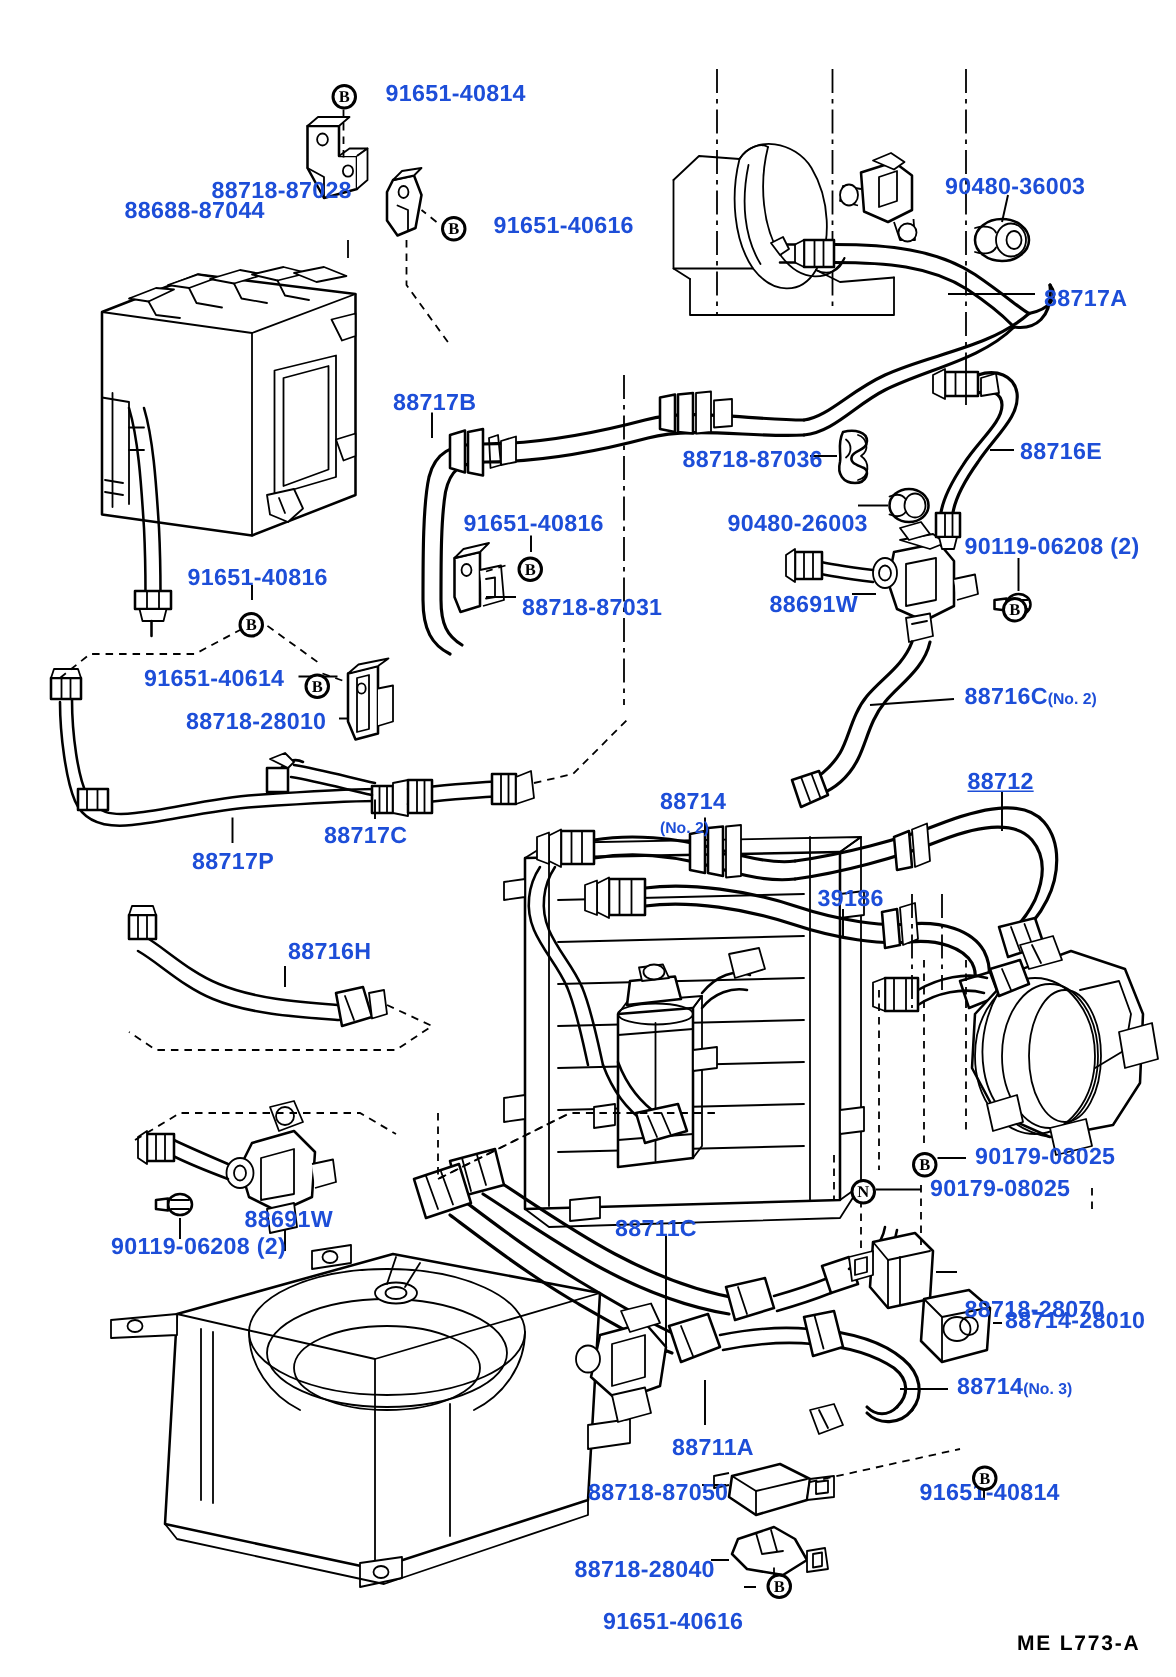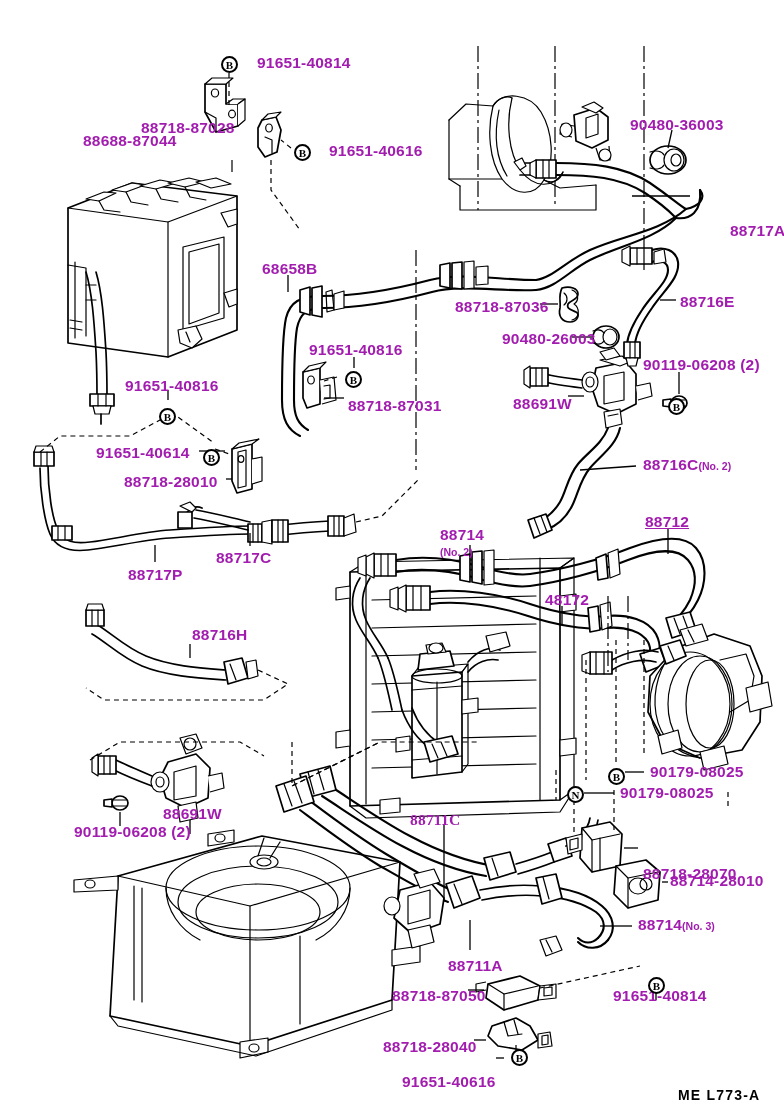--- a/index.html
+++ b/index.html
@@ -3,21 +3,21 @@
 <meta charset="utf-8">
 <title>Parts Diagram</title>
 <style>
   html,body{margin:0;padding:0;background:#ffffff;}
   body{width:784px;height:1118px;position:relative;overflow:hidden;
        font-family:"Liberation Sans", sans-serif;color:#000;}
   #sheet{position:absolute;left:0;top:0;width:784px;height:1118px;}
   svg{position:absolute;left:0;top:0;width:784px;height:1118px;overflow:visible;}
   .lbl{position:absolute;font-family:"Liberation Sans",sans-serif;
        font-weight:bold;font-size:15.5px;letter-spacing:.2px;white-space:nowrap;
-       line-height:1.05;color:#a21caf;}
+       line-height:1.05;color:#1d4ed8;}
   .lbl .sub{font-size:10.5px;font-weight:bold;letter-spacing:0;}
   .lbl.two{line-height:1.0;}
   .wm{position:absolute;font-family:"Liberation Sans",sans-serif;font-weight:bold;
       font-size:14px;letter-spacing:1.2px;color:#000;}
   .cir{position:absolute;width:17px;height:17px;border:2px solid #000;border-radius:50%;
        box-sizing:border-box;background:#fff;font-size:11px;font-weight:bold;
        display:flex;align-items:center;justify-content:center;font-family:"Liberation Serif",serif;}
 </style>
 </head>
 <body>
@@ -624,42 +624,42 @@
     <path class="cl" d="M608 596 L608 672"></path>
     <path class="cl" d="M628 596 L628 660"></path>
   </g>
 </svg>
 
 <div class="lbl" style="left:257px;top:55px;">91651-40814</div>
 <div class="lbl" style="left:83px;top:104px;margin-top:29px;">88688-87044</div>
 <div class="lbl" style="left:141px;top:120px;">88718-87028</div>
 <div class="lbl" style="left:329px;top:143px;">91651-40616</div>
 <div class="lbl" style="left:630px;top:117px;">90480-36003</div>
-<div class="lbl" style="left:730px;top:192px;margin-top:31px;">88717A</div>
-<div class="lbl" style="left:262px;top:261px;">68658B</div>
+<div class="lbl" style="left:696px;top:192px;">88717A</div>
+<div class="lbl" style="left:262px;top:261px;">88717B</div>
 <div class="lbl" style="left:455px;top:299px;">88718-87036</div>
 <div class="lbl" style="left:680px;top:294px;">88716E</div>
 <div class="lbl" style="left:309px;top:342px;">91651-40816</div>
-<div class="lbl" style="left:485px;top:331px;margin-left:17px;">90480-26003</div>
+<div class="lbl" style="left:485px;top:342px;">90480-26003</div>
 <div class="lbl" style="left:643px;top:357px;">90119-06208 (2)</div>
 <div class="lbl" style="left:125px;top:378px;">91651-40816</div>
 <div class="lbl" style="left:348px;top:398px;text-align:center;">88718-87031</div>
 <div class="lbl" style="left:513px;top:396px;">88691W</div>
 <div class="lbl" style="left:96px;top:445px;">91651-40614</div>
 <div class="lbl" style="left:124px;top:474px;">88718-28010</div>
 <div class="lbl" style="left:643px;top:457px;"><span>88716C</span><span class="sub">(No. 2)</span></div>
 <div class="lbl two" style="left:440px;top:527px;"><span>88714</span><br><span class="sub">(No. 2)</span></div>
 <div class="lbl" style="left:645px;top:514px;text-decoration:underline;">88712</div>
 <div class="lbl" style="left:216px;top:550px;text-align:right;">88717C</div>
 <div class="lbl" style="left:128px;top:567px;">88717P</div>
-<div class="lbl" style="left:545px;top:592px;">48172</div>
+<div class="lbl" style="left:545px;top:592px;">39186</div>
 <div class="lbl" style="left:168px;top:627px;margin-left:24px;">88716H</div>
 <div class="lbl" style="left:650px;top:764px;">90179-08025</div>
 <div class="lbl" style="left:620px;top:785px;">90179-08025</div>
-<div class="lbl" style="left:410px;top:812px;font-family:Liberation Serif, serif;">88711C</div>
+<div class="lbl" style="left:410px;top:812px;">88711C</div>
 <div class="lbl" style="left:163px;top:806px;">88691W</div>
 <div class="lbl" style="left:74px;top:824px;">90119-06208 (2)</div>
 <div class="lbl" style="left:643px;top:866px;">88718-28070</div>
 <div class="lbl" style="left:670px;top:873px;text-align:center;">88714-28010</div>
 <div class="lbl" style="left:638px;top:917px;"><span>88714</span><span class="sub">(No. 3)</span></div>
 <div class="lbl" style="left:448px;top:958px;">88711A</div>
 <div class="lbl" style="left:392px;top:988px;">88718-87050</div>
 <div class="lbl" style="left:613px;top:988px;">91651-40814</div>
 <div class="lbl" style="left:383px;top:1039px;">88718-28040</div>
 <div class="lbl" style="left:402px;top:1074px;">91651-40616</div>

